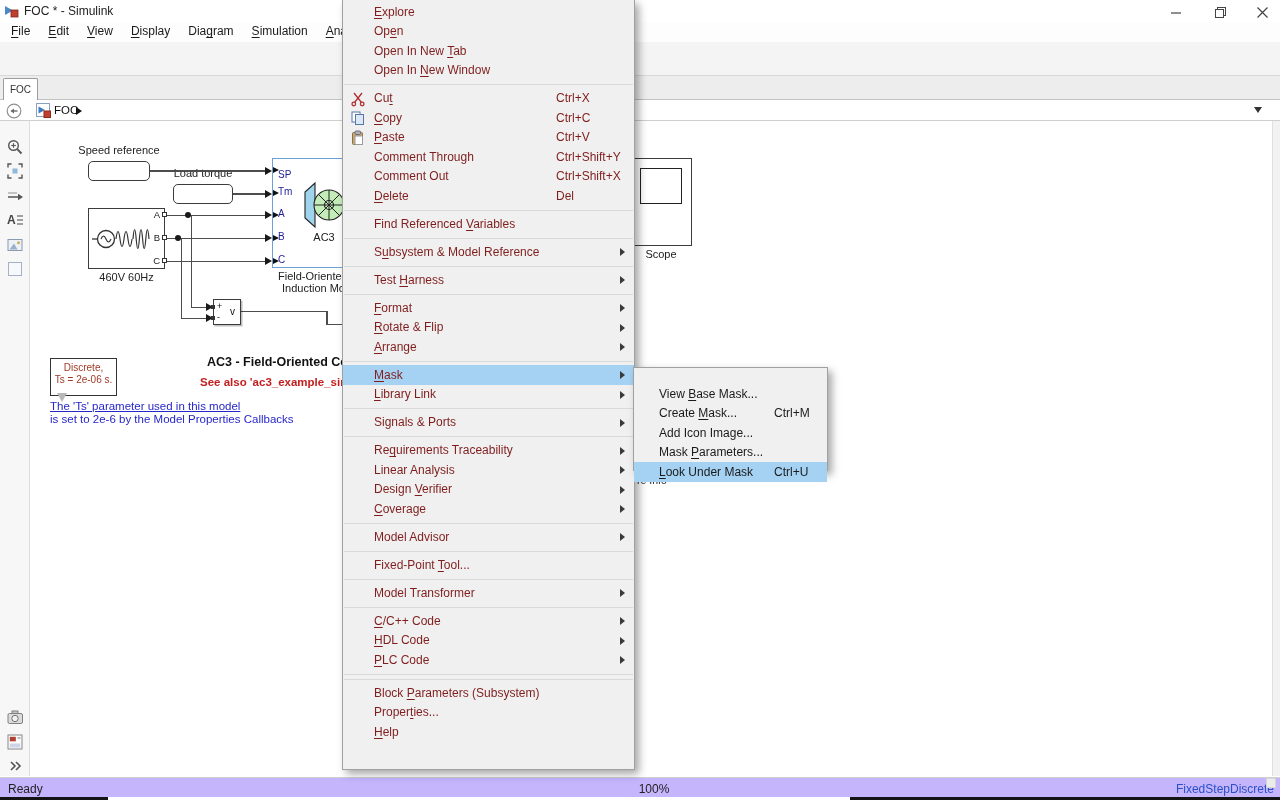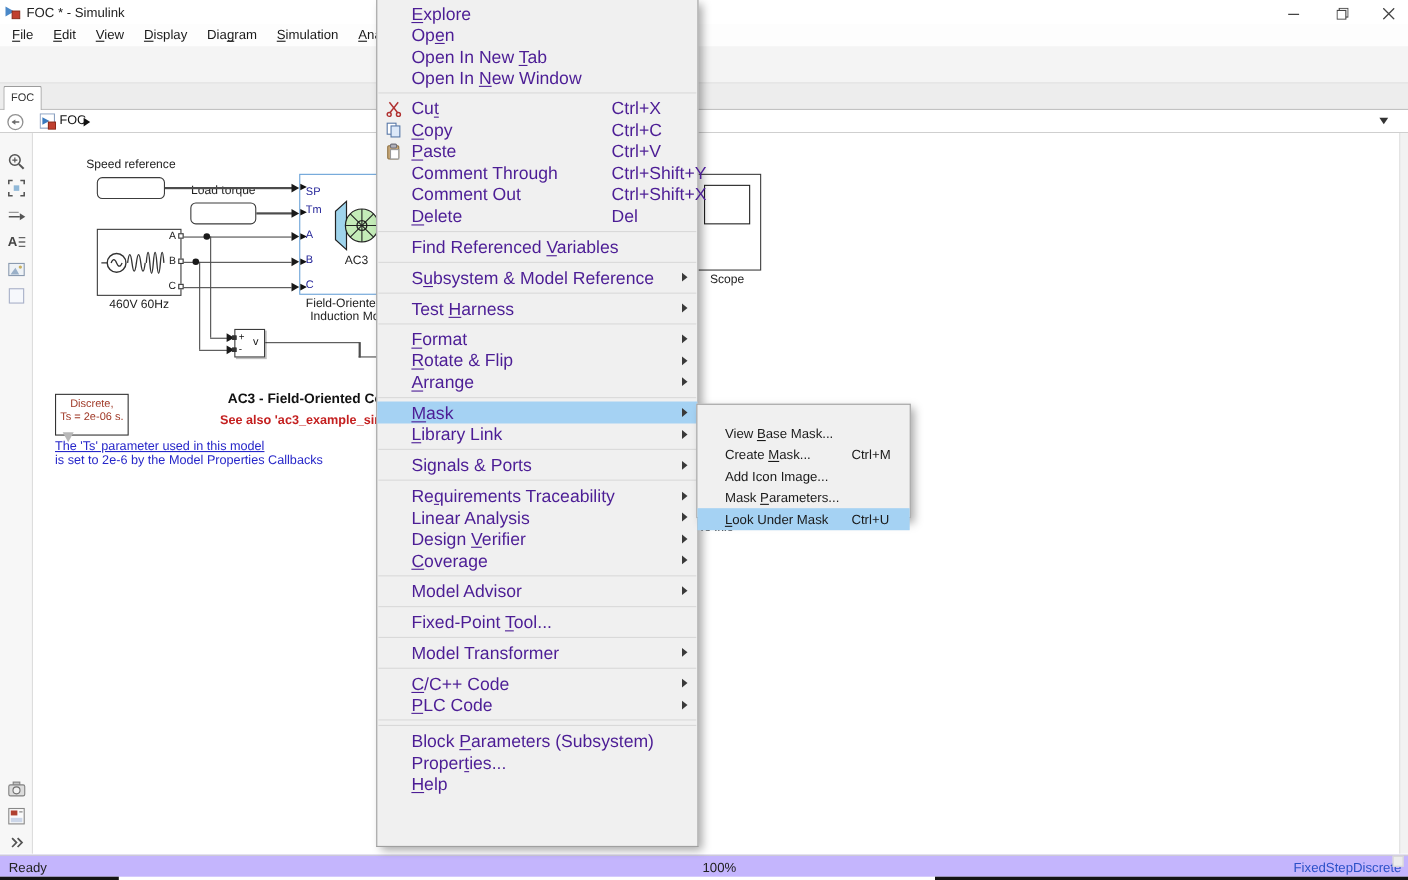--- a/index.html
+++ b/index.html
@@ -66,21 +66,21 @@
   #ann-seealso { position:absolute; left:170px; top:255px; width:143px; height:15px; overflow:hidden; white-space:nowrap; font-size:11.5px; font-weight:bold; color:#c42020; }
   .ann-note { position:absolute; left:20px; font-size:11.5px; color:#2626c9; }
   #reinfo-bar { position:absolute; left:608px; top:348px; width:62px; height:4px; background:#141414; }
   #reinfo-text { position:absolute; left:607px; top:353px; font-size:10.5px; color:#222; }
   .vm-txt { position:absolute; font-size:9px; color:#111; }
 
   
   #context-menu { left:342px; top:0; width:293px; height:770px; background:#f0f0f0;
     border:1px solid #a0a0a0; border-top:none; box-shadow:4px 4px 8px rgba(0,0,0,.35);
     padding-top:2px; z-index:50; }
-  .mi { position:relative; height:19.5px; font-size:16px; color:#4c1d95; }
+  .mi { position:relative; height:19.5px; font-size:12px; color:#7f1d1d; }
   .mi.hl { background:#a5d2f3; }
   .mi .ic { position:absolute; left:7px; top:2px; width:16px; height:16px; }
   .mi .lb { position:absolute; left:31px; top:2.5px; }
   .mi .sc { position:absolute; left:213px; top:2.5px; }
   .mi .ar { position:absolute; right:9px; top:6px; width:0; height:0; border-left:5px solid #3a3a3a; border-top:4px solid transparent; border-bottom:4px solid transparent; }
   .msep { height:1px; background:#d9d9d9; margin:4px 1px 3.5px 1px; }
 
   
   #mask-submenu { left:633px; top:367px; width:195px; height:104px; background:#f0f0f0;
     border:1px solid #a0a0a0; box-shadow:4px 4px 8px rgba(0,0,0,.35); padding-top:16px; z-index:60; }
@@ -549,20 +549,25 @@
         <span class="ar"></span>
       </div>
       <div class="msep"></div>
       <div class="mi">
         <span class="ic"></span>
         <span class="lb"><span class="mn">C</span>/C++ Code</span>
         <span class="ar"></span>
       </div>
       <div class="mi">
         <span class="ic"></span>
+        <span class="lb"><span class="mn">H</span>DL Code</span>
+        <span class="ar"></span>
+      </div>
+      <div class="mi">
+        <span class="ic"></span>
         <span class="lb"><span class="mn">P</span>LC Code</span>
         <span class="ar"></span>
       </div>
       <div class="msep"></div>
       <div class="msep"></div>
       <div class="mi">
         <span class="ic"></span>
         <span class="lb">Block <span class="mn">P</span>arameters (Subsystem)</span>
       </div>
       <div class="mi">

